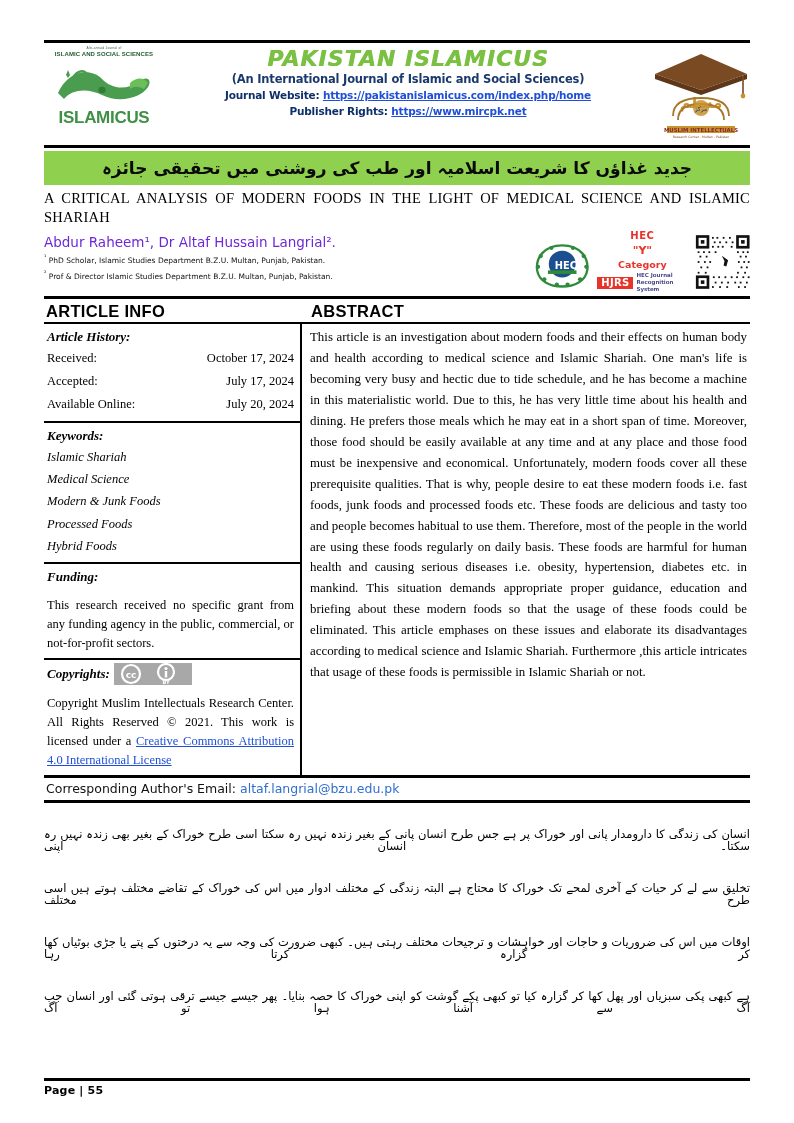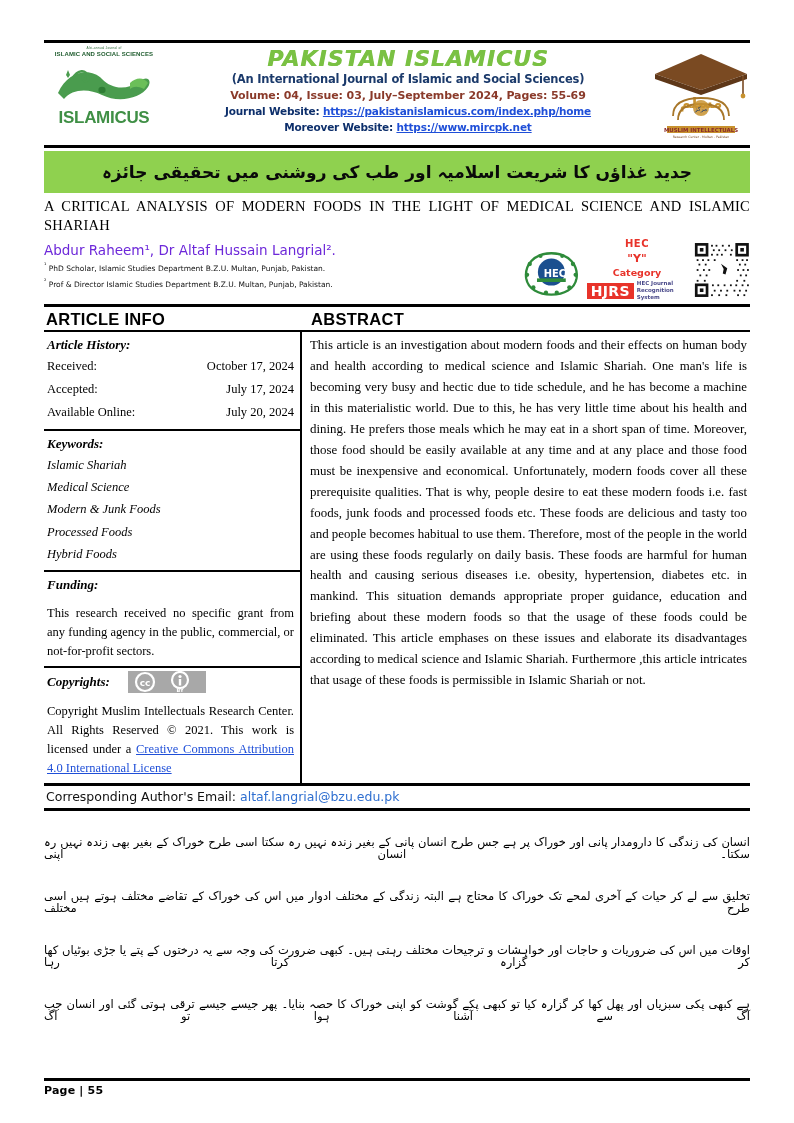--- a/index.html
+++ b/index.html
@@ -53,21 +53,21 @@
     font-size:10.5px;color:#0d2f6b;line-height:1.45;letter-spacing:-0.2px;
   }
   .web-line a{color:#1f4fd8;text-decoration:underline;}
 
   .mast-right{width:98px;flex:0 0 98px;display:flex;align-items:flex-start;justify-content:center;padding-top:1px;}
   .mirc-mark{width:96px;height:96px;}
 
   
   .urdu-banner{
     background:#8fd14f;
-    height:42px;
+    height:34px;
     display:flex;align-items:center;justify-content:center;
     margin-top:3px;
   }
   .urdu-banner span{
     font-family:"DejaVu Sans",sans-serif;
     font-size:17px;font-weight:bold;color:#0a0a0a;
     direction:rtl;unicode-bidi:bidi-override;
     line-height:1;
   }
 
@@ -95,21 +95,21 @@
   .title-row{display:flex;align-items:flex-start;}
   .title-col{flex:1 1 auto;padding-right:6px;}
   .badge-col{width:215px;flex:0 0 215px;display:flex;align-items:flex-end;justify-content:flex-end;padding-top:4px;}
   .hec-wrap{display:flex;align-items:flex-end;gap:3px;}
   .hec-logo{width:72px;height:56px;}
   .hec-text{display:flex;flex-direction:column;align-items:center;line-height:1;}
   .hec-text .t1{font-family:"DejaVu Sans",sans-serif;font-weight:bold;font-size:10px;color:#e8332a;letter-spacing:.5px;}
   .hec-text .t2{font-family:"DejaVu Sans",sans-serif;font-weight:bold;font-size:11px;color:#e8332a;margin-top:4px;}
   .hec-text .t3{font-family:"DejaVu Sans",sans-serif;font-weight:bold;font-size:9.5px;color:#e8332a;margin-top:4px;}
   .hjrs-row{display:flex;align-items:center;gap:3px;margin-top:3px;}
-  .hjrs-badge{background:#e8332a;color:#fff;font-family:"DejaVu Sans",sans-serif;font-weight:bold;font-size:14px;padding:1px 4px;letter-spacing:.3px;}
+  .hjrs-badge{background:#e8332a;color:#fff;font-family:"DejaVu Sans",sans-serif;font-weight:bold;font-size:10px;padding:1px 4px;letter-spacing:.3px;}
   .hjrs-sub{font-family:"DejaVu Sans",sans-serif;font-weight:bold;font-size:5.5px;color:#4a4a8a;line-height:1.25;}
   .qr{width:62px;height:62px;margin-left:4px;}
 
   
   .mt-head{display:flex;border-top:3px solid #000;margin-top:3px;}
   .mt-head .c1{width:256px;flex:0 0 256px;}
   .mt-head .c2{flex:1 1 auto;padding-left:9px;}
   .sechead{
     font-family:"Liberation Sans",sans-serif;
     font-weight:bold;font-size:16.5px;letter-spacing:.3px;
@@ -128,21 +128,21 @@
     line-height:1.5;
   }
   .hist-row{display:flex;justify-content:space-between;font-size:12.5px;line-height:1.85;}
   .hist-row .k{font-family:"Liberation Serif",serif;}
   .hist-row .v{font-family:"Liberation Serif",serif;}
   .kw{font-family:"Liberation Serif",serif;font-style:italic;font-size:12.5px;line-height:1.78;}
   .para-just{
     font-family:"Liberation Serif",serif;font-size:12.5px;line-height:1.52;
     text-align:justify;text-align-last:left;margin-top:9px;
   }
-  .cc-row{display:flex;align-items:center;gap:18px;}
+  .cc-row{display:flex;align-items:center;gap:4px;}
   .cc-badge{width:78px;height:22px;}
   .lic-link{color:#1f4fd8;text-decoration:underline;}
 
   .abstract{
     font-family:"Liberation Serif",serif;
     font-size:12.9px;line-height:1.62;
     text-align:justify;text-align-last:left;
     hyphens:none;
   }
 
@@ -194,27 +194,26 @@
           <ellipse cx="50" cy="31" rx="3.6" ry="3.2" fill="#2e7d34"></ellipse>
           <path d="M78 24 C84 18, 92 18, 96 24 L92 30 C86 27, 82 27, 78 30 Z" fill="#6bbf59"></path>
           <path d="M14 16 l2 -5 l2 5 l-2 3 Z" fill="#4a9c4e"></path>
         </svg>
         <div class="brand">ISLAMICUS</div>
       </div>
 
       <div class="mast-center">
         <div class="journal-title">PAKISTAN ISLAMICUS</div>
         <div class="journal-sub">(An International Journal of Islamic and Social Sciences)</div>
-        <div class="vol-line">Volume: 04, Issue: 03, July–September 2024, Pages: 55-69</div>
         <div class="web-line">
           <span>Journal Website:</span>
           <a href="#">https://pakistanislamicus.com/index.php/home</a>
         </div>
         <div class="web-line">
-          <span>Moreover Website:</span>
+          <span>Publisher Rights:</span>
           <a href="#">https://www.mircpk.net</a>
         </div>
       </div>
 
       <div class="mast-right">
         <svg class="mirc-mark" viewBox="0 0 96 96">
           <polygon points="48,8 94,28 48,44 2,28" fill="#7a4a22"></polygon>
           <path d="M2 28 L2 33 L48 49 L94 33 L94 28 L48 44 Z" fill="#5e3718"></path>
           <line x1="90" y1="30" x2="90" y2="48" stroke="#7a4a22" stroke-width="1.6"></line>
           <circle cx="90" cy="50" r="2.4" fill="#c8922f"></circle>

